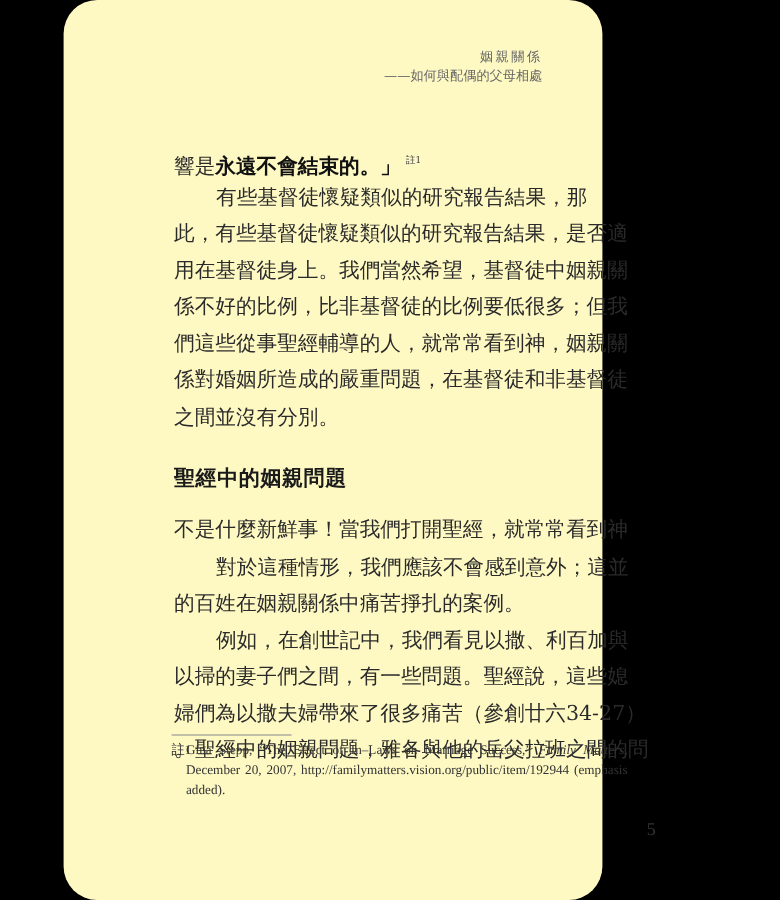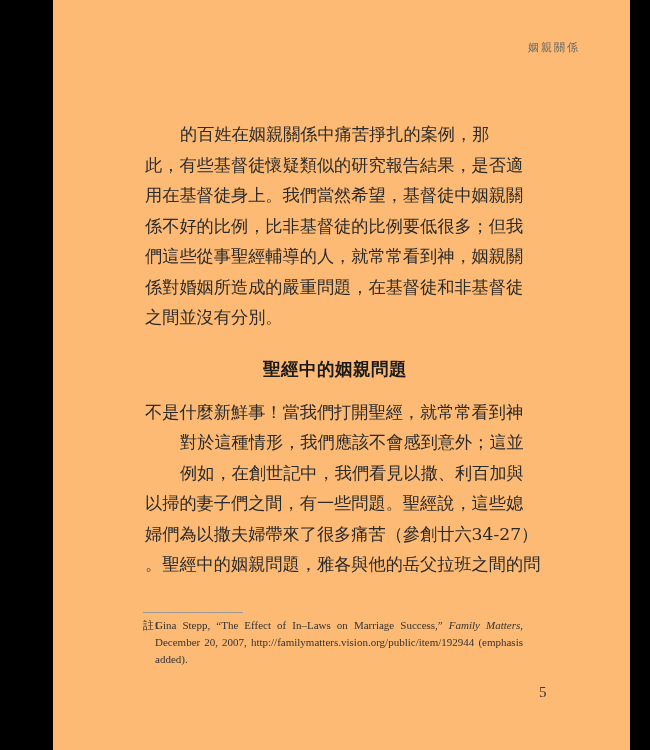--- a/index.html
+++ b/index.html
@@ -2,40 +2,41 @@
 <html><head>
 <meta charset="utf-8">
 <style>
   html, body { margin: 0; padding: 0; }
   body {
     width: 650px; height: 750px; background: #000;
     position: relative; overflow: hidden;
     font-family: "DejaVu Serif", serif;
   }
   .page {
-    position: absolute; left: 53px; top: 0; width: 577px; height: 750px;
-    background: #fdba74;
+    position: absolute; left: 53px; top: 0; width: 449px; height: 750px;
+    background: #fef9c3;
+    border-radius: 28px;
   }
   .running-head {
     position: absolute; right: 50px; top: 40px; text-align: right;
     color: #666; font-size: 11px; line-height: 16px;
   }
   .running-head .rh-title { letter-spacing: 2px; }
   .body-text {
     position: absolute; left: 92px; top: 119px; width: 380px;
     font-size: 17.2px; line-height: 30.5px; color: #2a2a2a;
   }
   .line { white-space: nowrap; height: 30.5px; }
   .indent { padding-left: 35px; }
   .bold-sans {
     font-family: "DejaVu Sans", sans-serif; font-weight: bold; color: #111;
   }
   sup.fn-ref { font-size: 8px; vertical-align: 8px; margin-left: 4px; color: #444; }
   .section-heading {
-    text-align: center; font-weight: bold; color: #1a1a1a;
+    font-weight: bold; color: #1a1a1a;
     font-size: 17.5px; margin: 22px 0 14px 0; height: 28px; line-height: 28px;
     letter-spacing: 0.5px;
   }
   .footnote-rule {
     position: absolute; left: 90px; top: 612px; width: 100px; height: 1px;
     background: #999;
   }
   .footnote {
     position: absolute; left: 90px; top: 617px; width: 380px;
     font-family: "Liberation Serif", serif; font-size: 11px; line-height: 17px; color: #333;
@@ -48,39 +49,44 @@
     font-family: "Liberation Serif", serif; font-size: 15px; color: #333;
   }
 </style>
 </head>
 <body>
 
 <div class="page">
 
   <div class="running-head">
     <div class="rh-title">姻親關係</div>
+    <div class="rh-subtitle">——如何與配偶的父母相處</div>
   </div>
 
   <div class="body-text">
+    <div class="line">
+      <span>響是</span><span class="bold-sans">永遠不會結束的。」</span><sup class="fn-ref">註1</sup>
+    </div>
 
     <div>
-      <div class="line indent">的百姓在姻親關係中痛苦掙扎的案例，那</div>
+      <div class="line indent">有些基督徒懷疑類似的研究報告結果，那</div>
       <div class="line">此，有些基督徒懷疑類似的研究報告結果，是否適</div>
       <div class="line">用在基督徒身上。我們當然希望，基督徒中姻親關</div>
       <div class="line">係不好的比例，比非基督徒的比例要低很多；但我</div>
       <div class="line">們這些從事聖經輔導的人，就常常看到神，姻親關</div>
       <div class="line">係對婚姻所造成的嚴重問題，在基督徒和非基督徒</div>
       <div class="line">之間並沒有分別。</div>
     </div>
 
     <div class="section-heading">聖經中的姻親問題</div>
 
     <div>
       <div class="line">不是什麼新鮮事！當我們打開聖經，就常常看到神</div>
       <div class="line indent">對於這種情形，我們應該不會感到意外；這並</div>
+      <div class="line">的百姓在姻親關係中痛苦掙扎的案例。</div>
     </div>
 
     <div>
       <div class="line indent">例如，在創世記中，我們看見以撒、利百加與</div>
       <div class="line">以掃的妻子們之間，有一些問題。聖經說，這些媳</div>
       <div class="line">婦們為以撒夫婦帶來了很多痛苦（參創廿六34-27）</div>
       <div class="line">。聖經中的姻親問題，雅各與他的岳父拉班之間的問</div>
     </div>
   </div>
 

